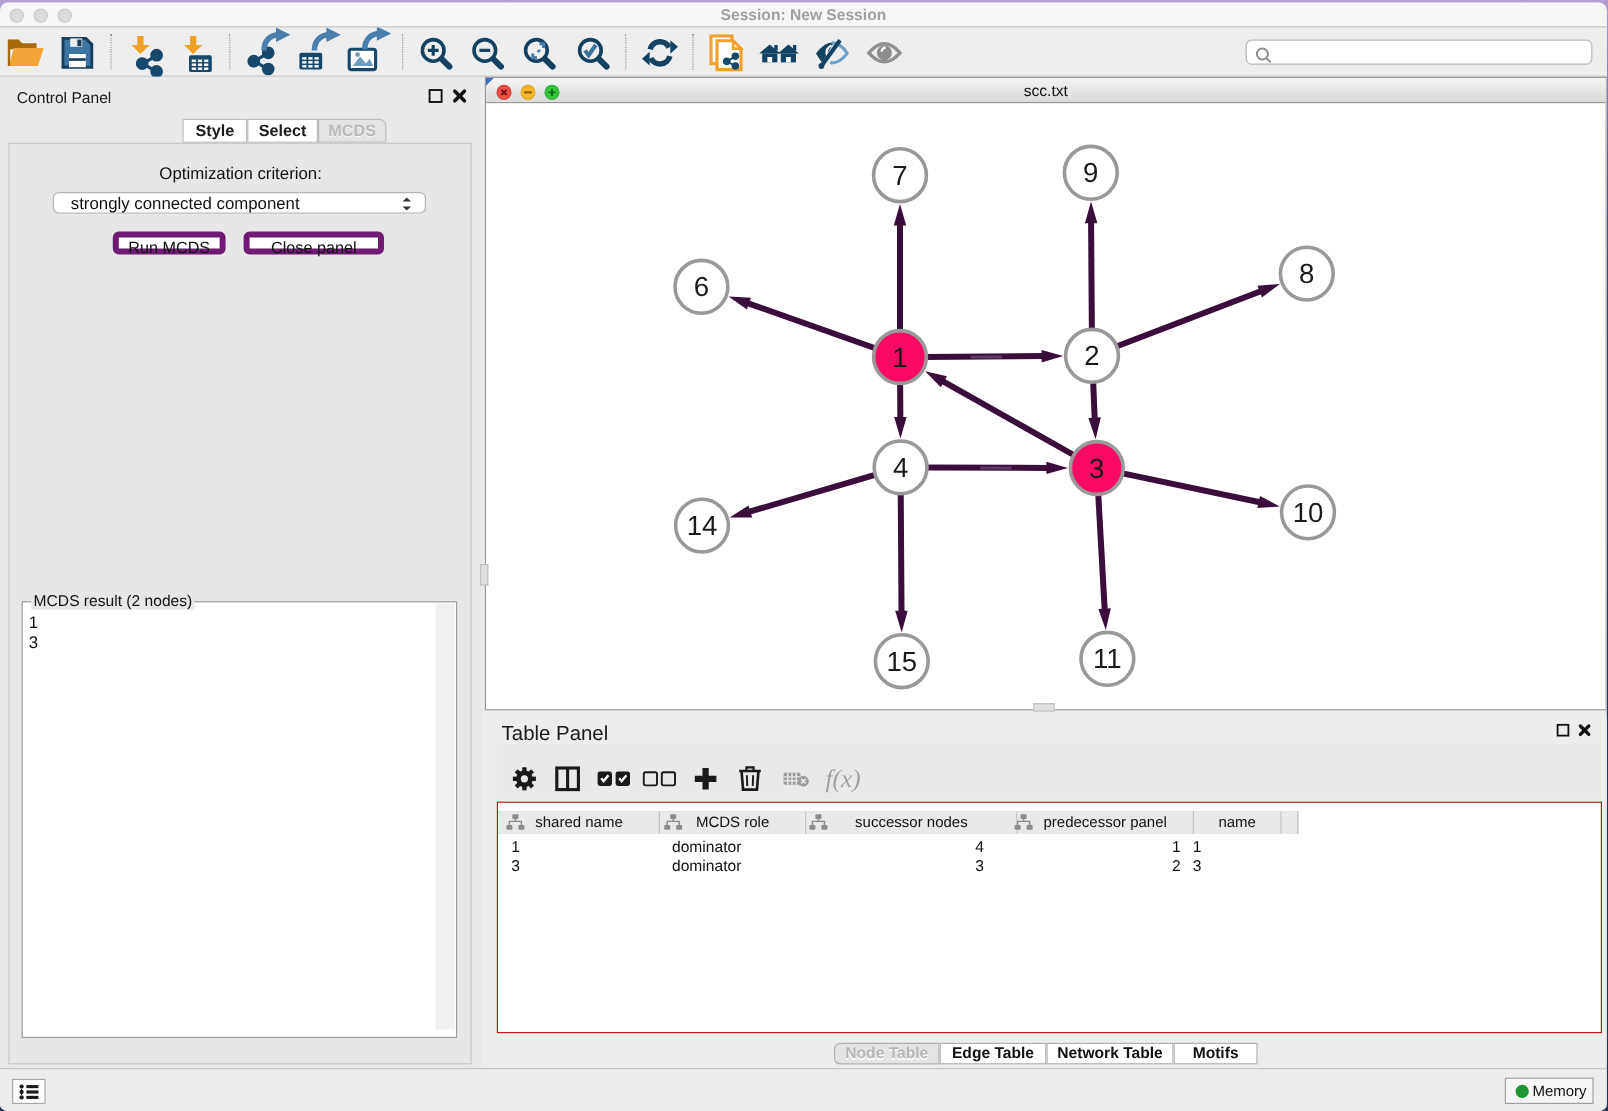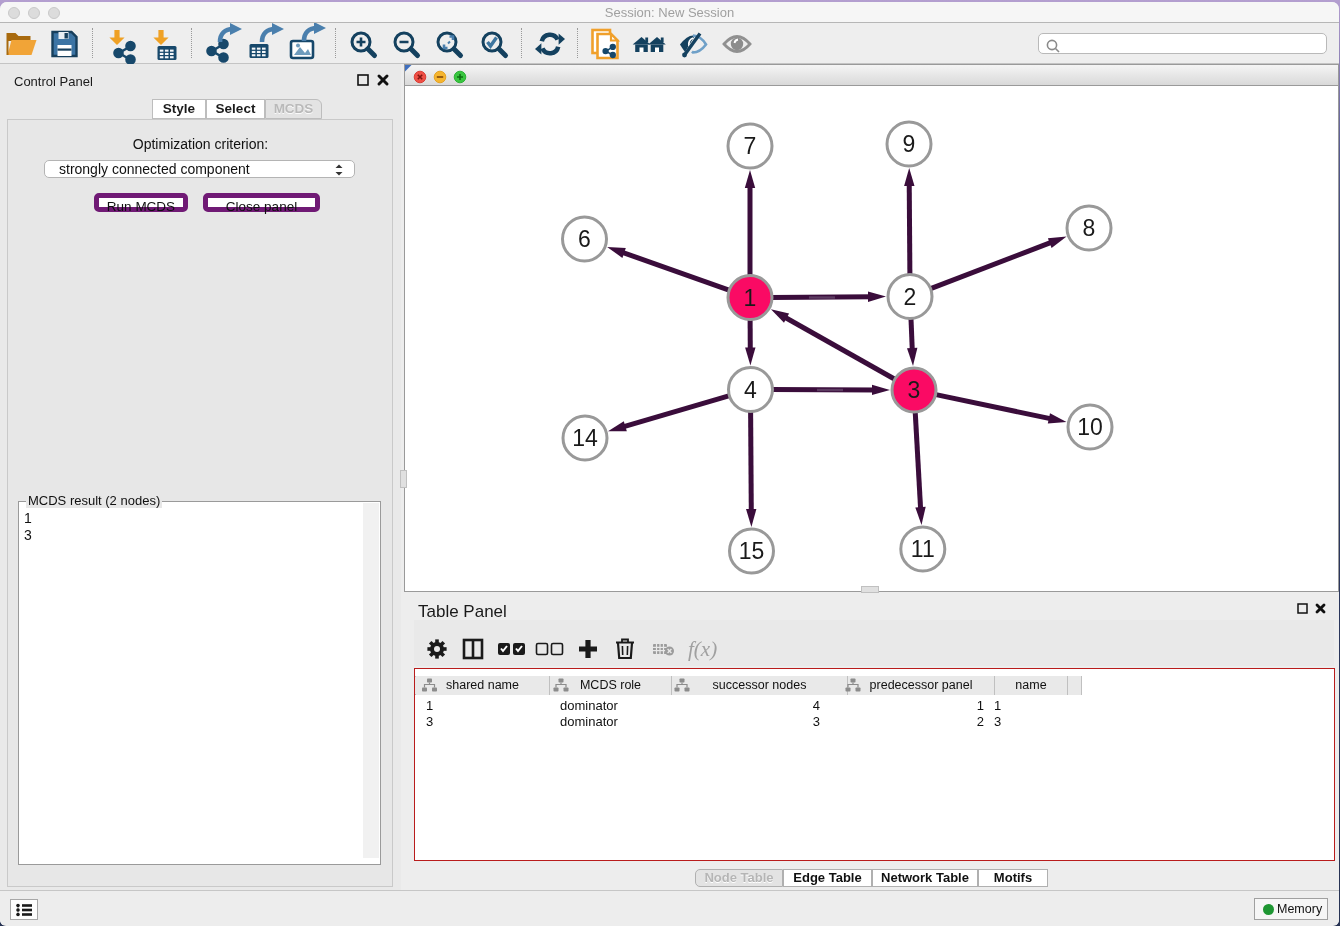--- a/index.html
+++ b/index.html
@@ -2,21 +2,21 @@
 <html><head>
 <meta charset="utf-8">
 <style>
 * { margin:0; padding:0; box-sizing:border-box; }
 html,body { width:1340px; height:926px; overflow:hidden; }
 body { font-family:"Liberation Sans", sans-serif;
   background:linear-gradient(#b49fd0 0px, #9c8cc0 40px, #565a90 150px, #2e3a64 300px, #263253 926px); }
 #win { position:absolute; left:0; top:2px; width:1339px; height:924px;
   background:#ededed; border-radius:7px 7px 6px 6px; overflow:hidden; }
 #titlebar { position:absolute; left:0; top:0; width:100%; height:21px;
-  background:#f6f6f6; border-bottom:1px solid #b6b6b6; }
+  background:#f6f6f6; border-bottom:1px solid #b6b6b6;font-weight:bold; }
 .tl { position:absolute; top:5px; width:12px; height:12px; border-radius:50%;
   background:#dcdcdc; border:1px solid #c8c8c8; }
 #titletext { position:absolute; top:3px; width:100%; text-align:center;
   color:#a0a0a0; font-size:13px; }
 #toolbar { position:absolute; left:0; top:21px; width:100%; height:41px;
   background:#eeeeee; border-bottom:1px solid #c4c4c4; }
 .tsep { position:absolute; top:5px; height:30px; width:0;
   border-left:1px dotted #9a9a9a; }
 #searchbox { position:absolute; left:1038px; top:10px; width:289px; height:21px;
   background:#ffffff; border:1px solid #b9b9b9; border-radius:5px; }
@@ -297,20 +297,21 @@
             <line x1="17.2" y1="9.8" x2="12.8" y2="14.2"></line>
           </g>
           <circle cx="35" cy="12" r="5.8" fill="#f6b52e" stroke="#e3a325" stroke-width="1"></circle>
           <line x1="31.8" y1="12" x2="38.2" y2="12" stroke="#985d10" stroke-width="1.8"></line>
           <circle cx="55" cy="12" r="5.8" fill="#39c53f" stroke="#2cb236" stroke-width="1"></circle>
           <g stroke="#0c6e12" stroke-width="1.6">
             <line x1="52" y1="12" x2="58" y2="12"></line>
             <line x1="55" y1="9" x2="55" y2="15"></line>
           </g>
         </svg>
+      <div id="nettext">scc.txt</div>
     </div>
     <svg id="netsvg" width="933" height="505" viewBox="0 0 933 505">
       <line x1="345.0" y1="191.5" x2="345.0" y2="97.0"></line>
 <polygon points="345.0,84.0 350.2,102.0 339.8,102.0"></polygon>
 <line x1="326.1" y1="204.8" x2="214.4" y2="165.3"></line>
 <polygon points="202.1,161.0 220.8,162.1 217.4,171.9"></polygon>
 <line x1="365.0" y1="211.4" x2="468.0" y2="210.7"></line>
 <polygon points="481.0,210.6 463.0,216.0 463.0,205.6"></polygon>
 <line x1="345.1" y1="231.5" x2="345.3" y2="266.5"></line>
 <polygon points="345.4,279.5 340.1,261.5 350.5,261.5"></polygon>

